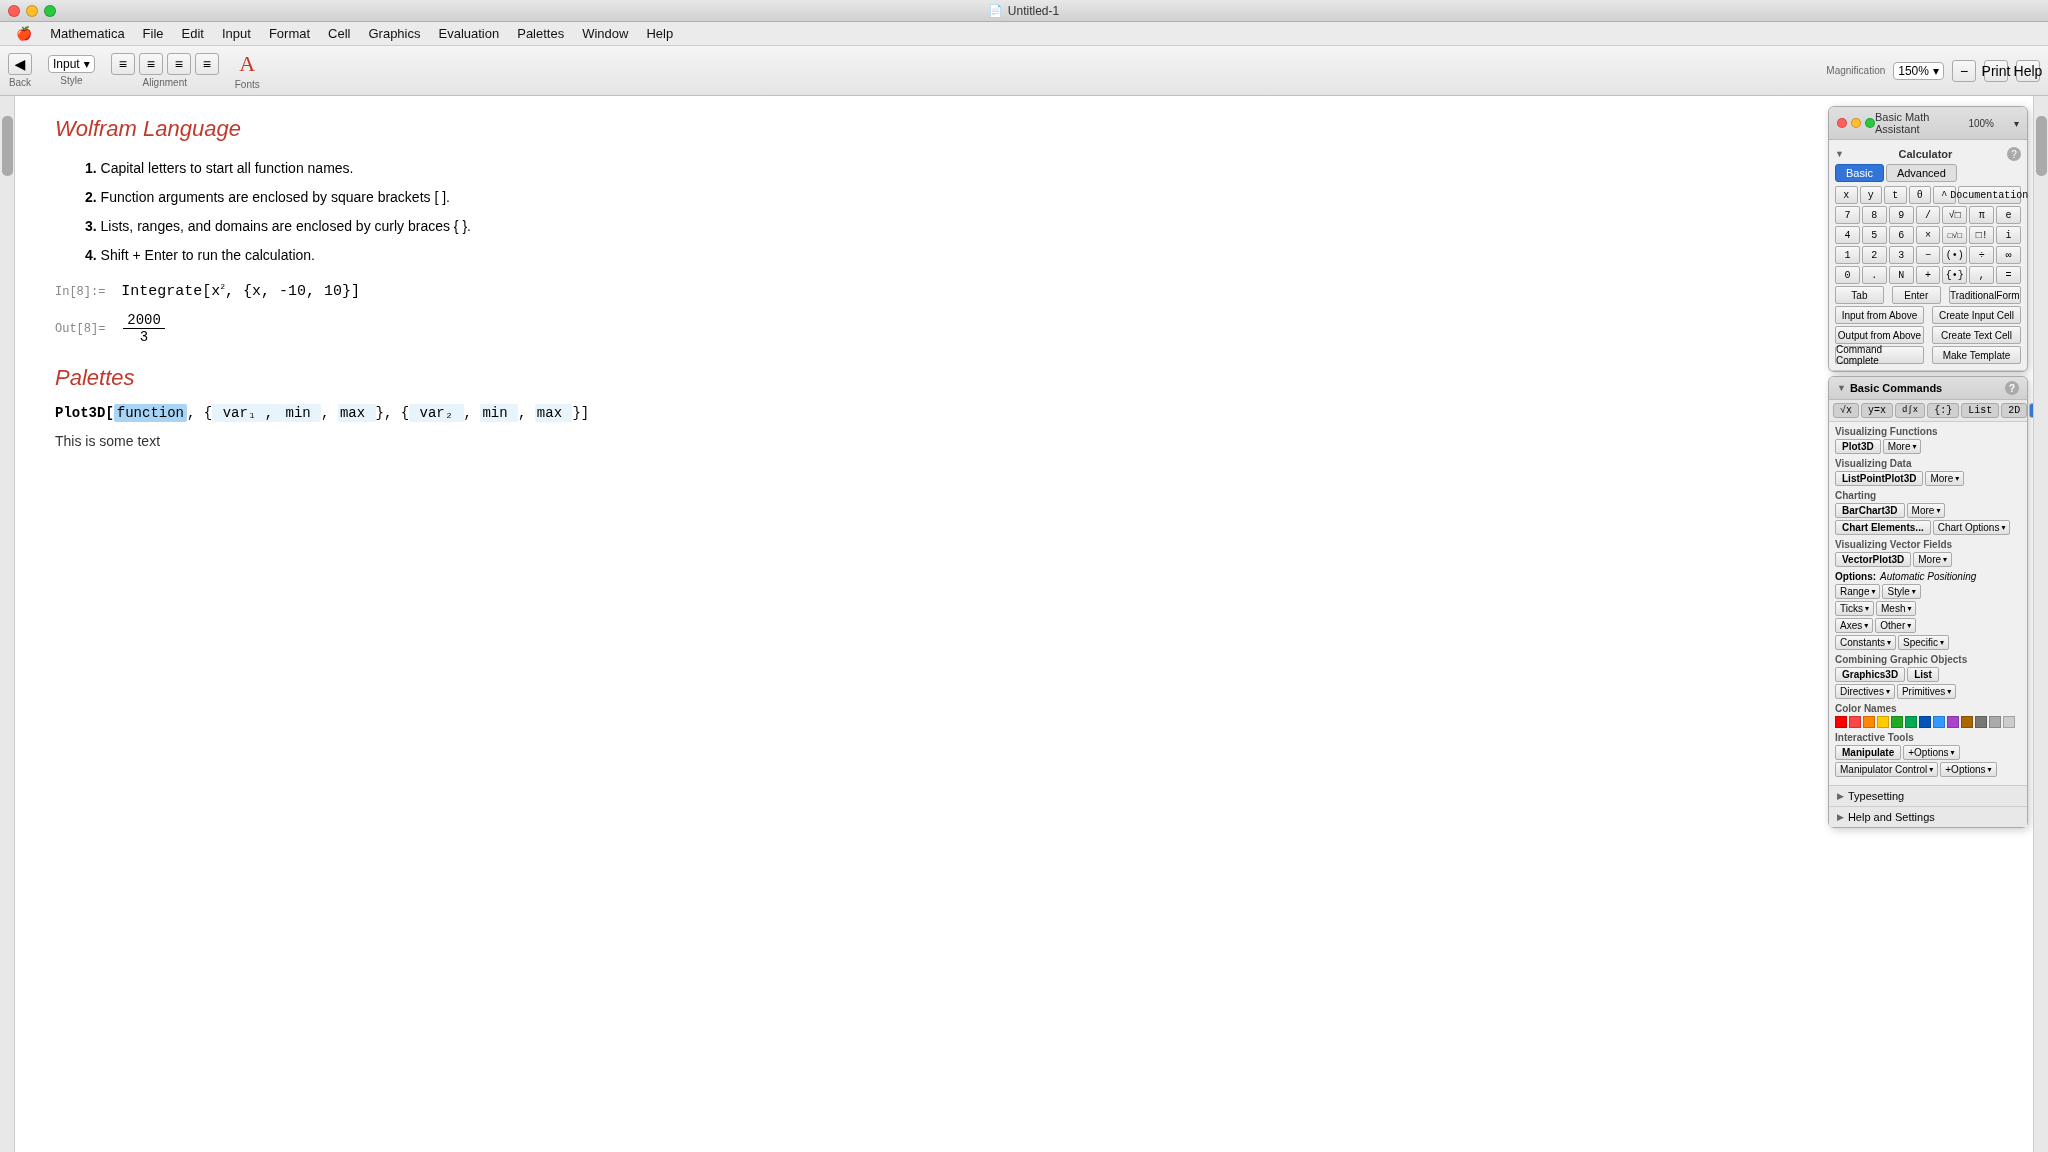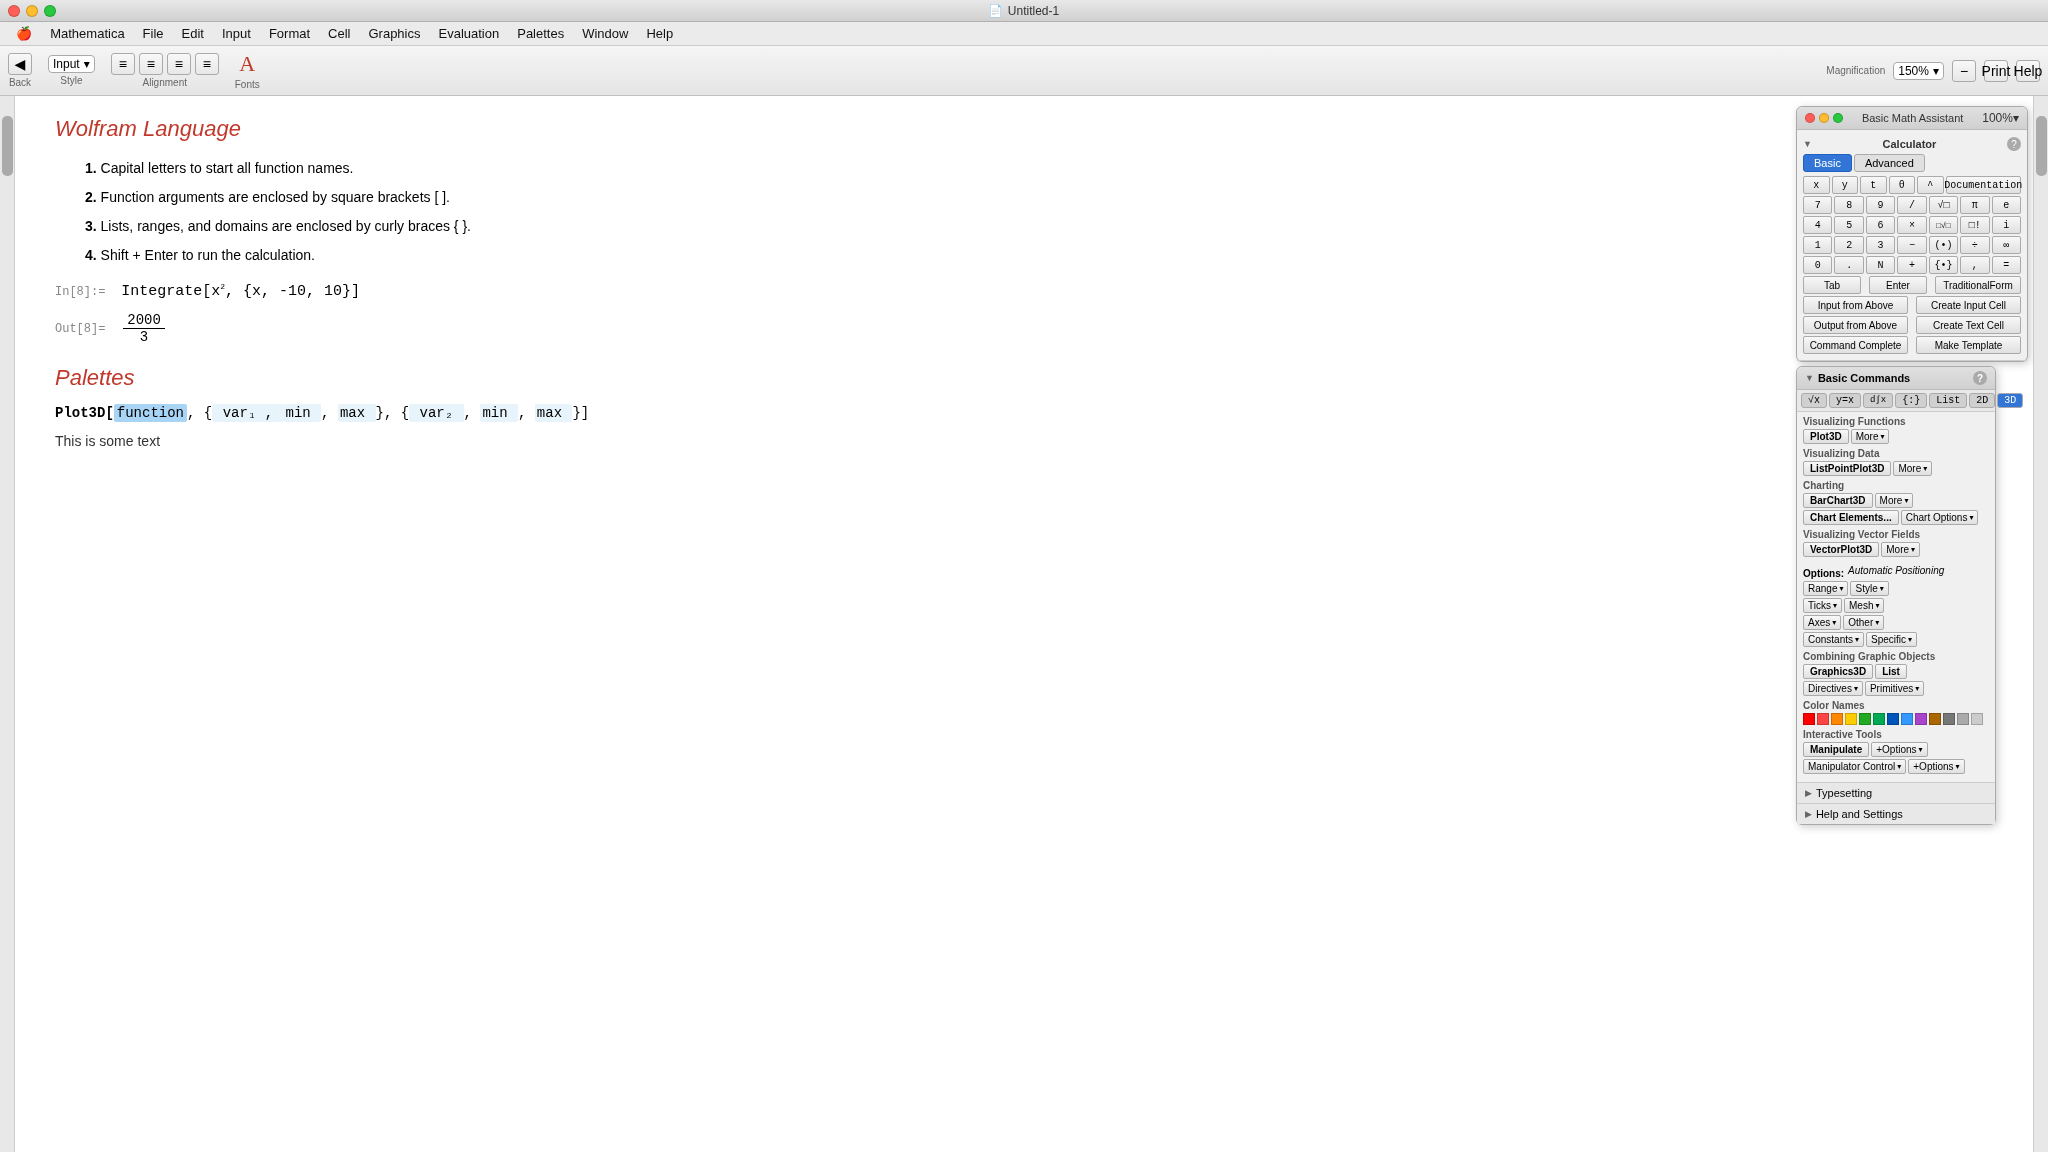--- a/index.html
+++ b/index.html
@@ -257,21 +257,21 @@
       gap: 4px;
     }
 
     
     .panel {
       background: #f0f0f0;
       border: 1px solid #aaa;
       border-radius: 6px;
       box-shadow: 2px 2px 8px rgba(0,0,0,0.2);
       font-size: 12px;
-      width: 232px;
+      width: 200px;
     }
     .panel-header {
       background: linear-gradient(to bottom, #e0e0e0, #d0d0d0);
       border-bottom: 1px solid #bbb;
       border-radius: 6px 6px 0 0;
       padding: 4px 8px;
       display: flex;
       align-items: center;
       justify-content: space-between;
       font-size: 11px;
@@ -286,22 +286,22 @@
       border-radius: 50%;
       border: 1px solid rgba(0,0,0,0.2);
     }
     .panel-close-btn.red { background: #ff5f57; }
     .panel-close-btn.yellow { background: #febc2e; }
     .panel-close-btn.green { background: #28c840; }
 
     .panel-zoom {
       display: flex;
       align-items: flex-end;
-      gap: 0;
-      font-size: 12px;
+      gap: 20px;
+      font-size: 10px;
     }
 
     .calc-section {
       padding: 4px 6px;
       border-bottom: 1px solid #ccc;
     }
     .calc-section-header {
       display: flex;
       align-items: center;
       justify-content: space-between;
@@ -476,21 +476,20 @@
     }
     .bc-section-row {
       display: flex;
       align-items: center;
       gap: 4px;
       margin-bottom: 2px;
     }
     .bc-label-bold {
       font-size: 10px;
       font-weight: bold;
-      margin-top: 7px;
     }
     .bc-label-italic {
       font-size: 10px;
       font-style: italic;
     }
 
     .collapse-section {
       display: flex;
       align-items: center;
       gap: 4px;

